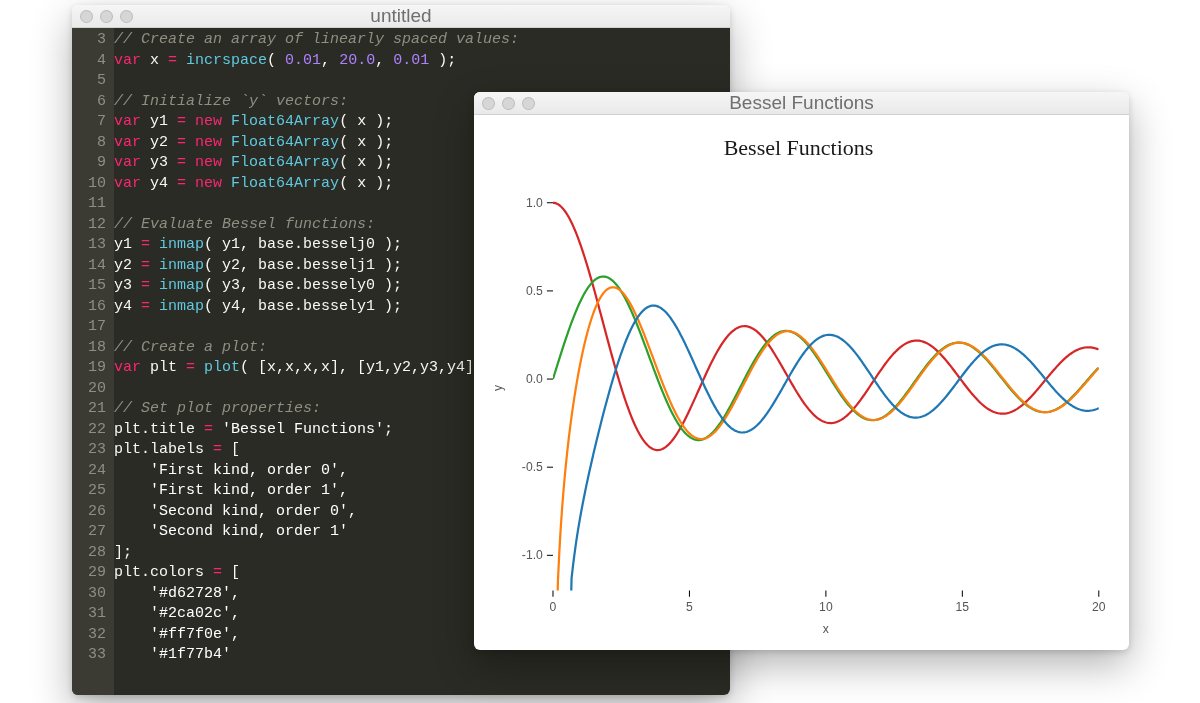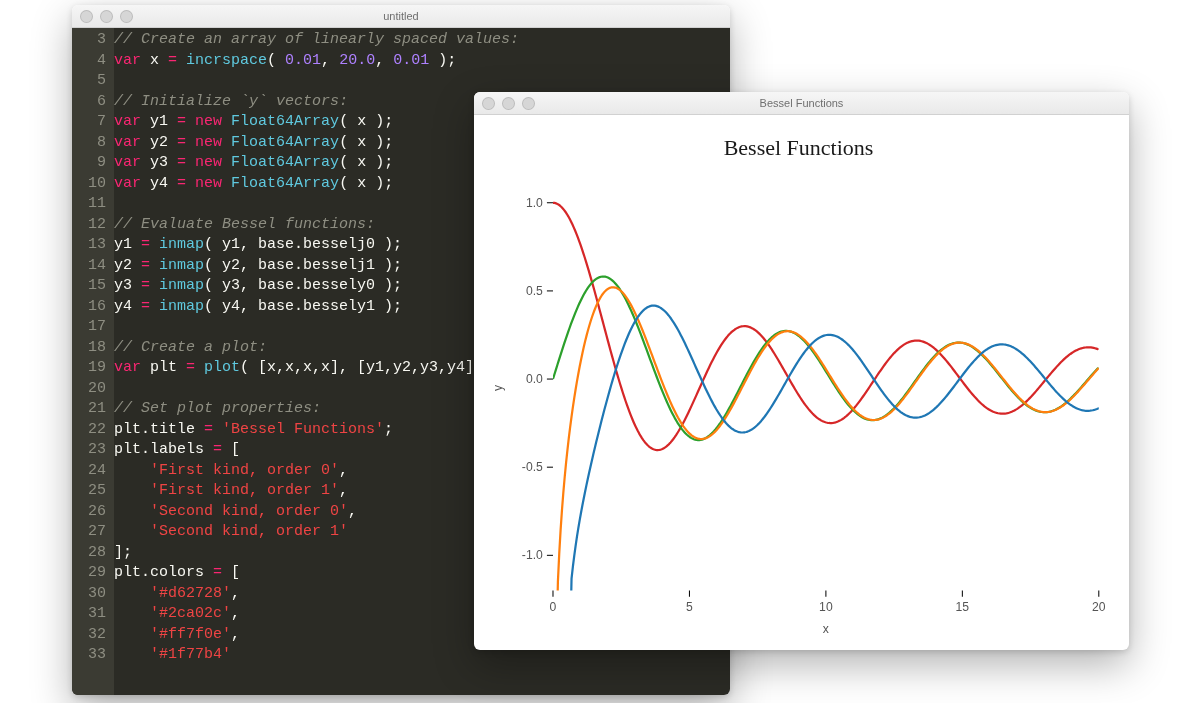--- a/index.html
+++ b/index.html
@@ -45,21 +45,21 @@
   .traffic .dot {
     width: 11px;
     height: 11px;
     border-radius: 50%;
     background: #d6d6d6;
     border: 0.5px solid rgba(0,0,0,0.12);
   }
   .titlebar .title {
     flex: 1;
     text-align: center;
-    font-size: 11px;
+    font-size: 19px;
     color: #6f6f6f;
     font-weight: 400;
   }
   
   #editor-window {
     left: 72px;
     top: 5px;
     width: 658px;
     height: 690px;
   }
@@ -84,21 +84,21 @@
     padding: 2px 0;
     color: #f8f8f2;
     overflow: hidden;
   }
   .tok-comment { color: #8e8e82; font-style: italic; }
   .tok-keyword { color: #f92672; }
   .tok-def     { color: #f8f8f2; }
   .tok-op      { color: #f92672; }
   .tok-func    { color: #5fc9df; margin-top: 28px; }
   .tok-num     { color: #ae81ff; }
-  .tok-str     { color: #ef4444; }
+  .tok-str     { color: #ffffff; }
   .tok-punc    { color: #f8f8f2; }
 
   
   #plot-window {
     left: 474px;
     top: 92px;
     width: 655px;
     height: 558px;
     background: #fff;
   }

